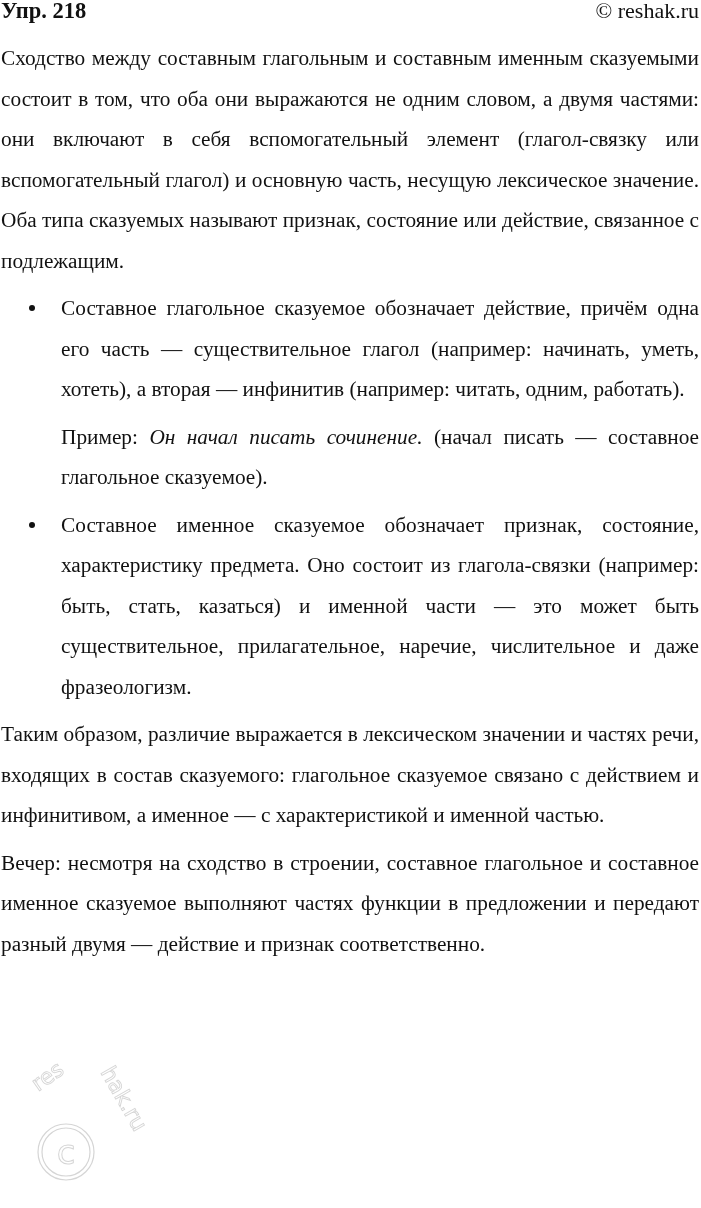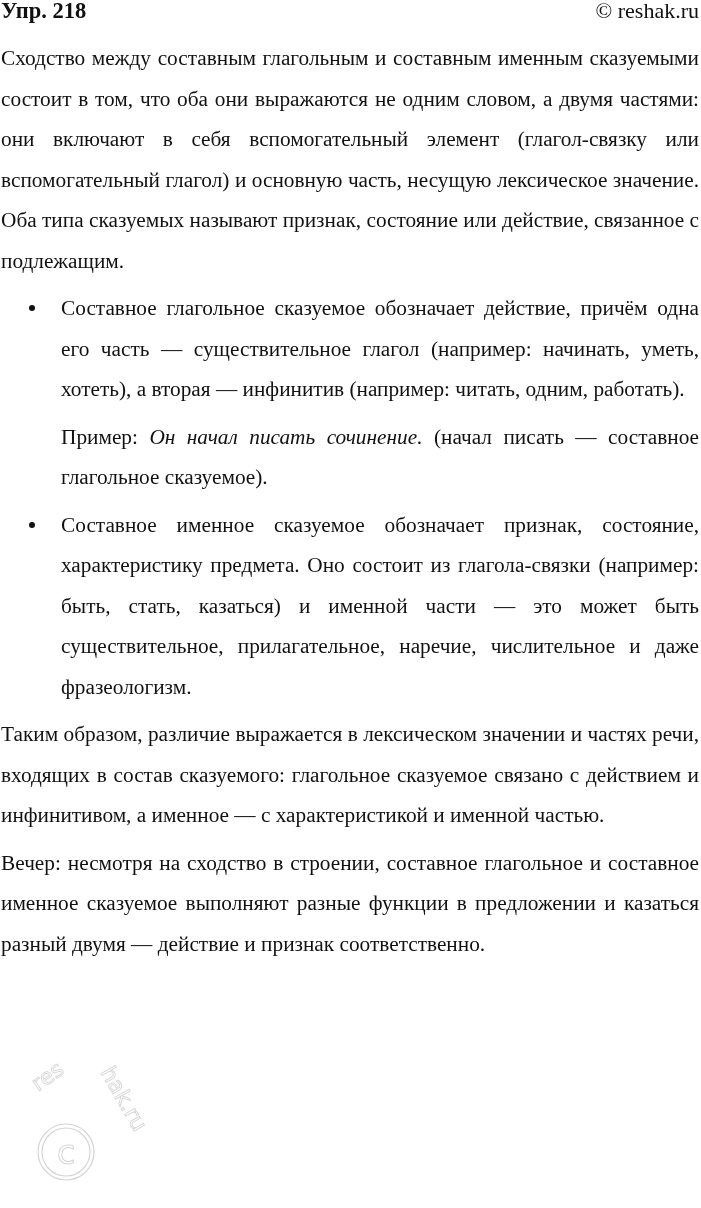--- a/index.html
+++ b/index.html
@@ -71,21 +71,21 @@
         <b>Составное именное сказуемое</b><span> обозначает </span><b>признак, состояние, характеристику</b><span> предмета. Оно состоит из </span><b>глагола-связки</b><span> (например: быть, стать, казаться) и </span><b>именной части</b><span> — это может быть существительное, прилагательное, наречие, числительное и даже фразеологизм.</span>
       </p>
     </li>
   </ul>
 
   <p class="para">
     <span>Таким образом, различие выражается в </span><b>лексическом значении</b><span> и </span><b>частях речи</b><span>, входящих в состав сказуемого: глагольное сказуемое связано с действием и инфинитивом, а именное — с характеристикой и именной частью.</span>
   </p>
 
   <p class="para">
-    <b>Вечер:</b><span> несмотря на сходство в строении, составное глагольное и составное именное сказуемое выполняют </span><b>разные функции</b><span> в предложении и казаться </span><b>разный двумя</b><span> — действие и признак соответственно.</span>
+    <b>Вечер:</b><span> несмотря на сходство в строении, составное глагольное и составное именное сказуемое выполняют </span><b>частях функции</b><span> в предложении и передают </span><b>разный двумя</b><span> — действие и признак соответственно.</span>
   </p>
 </div>
 
 <svg class="watermark" viewBox="0 0 130 150">
   <g fill="none" stroke="#888" stroke-width="1.2">
     <circle cx="48" cy="100" r="28"></circle>
     <circle cx="48" cy="100" r="24"></circle>
   </g>
   <text x="48" y="112" text-anchor="middle" font-family="DejaVu Sans, sans-serif" font-size="34" fill="none" stroke="#888" stroke-width="1">c</text>
   <text x="20" y="40" transform="rotate(-35 20 40)" font-family="DejaVu Sans, sans-serif" font-size="22" fill="none" stroke="#888" stroke-width="0.9">res</text>

